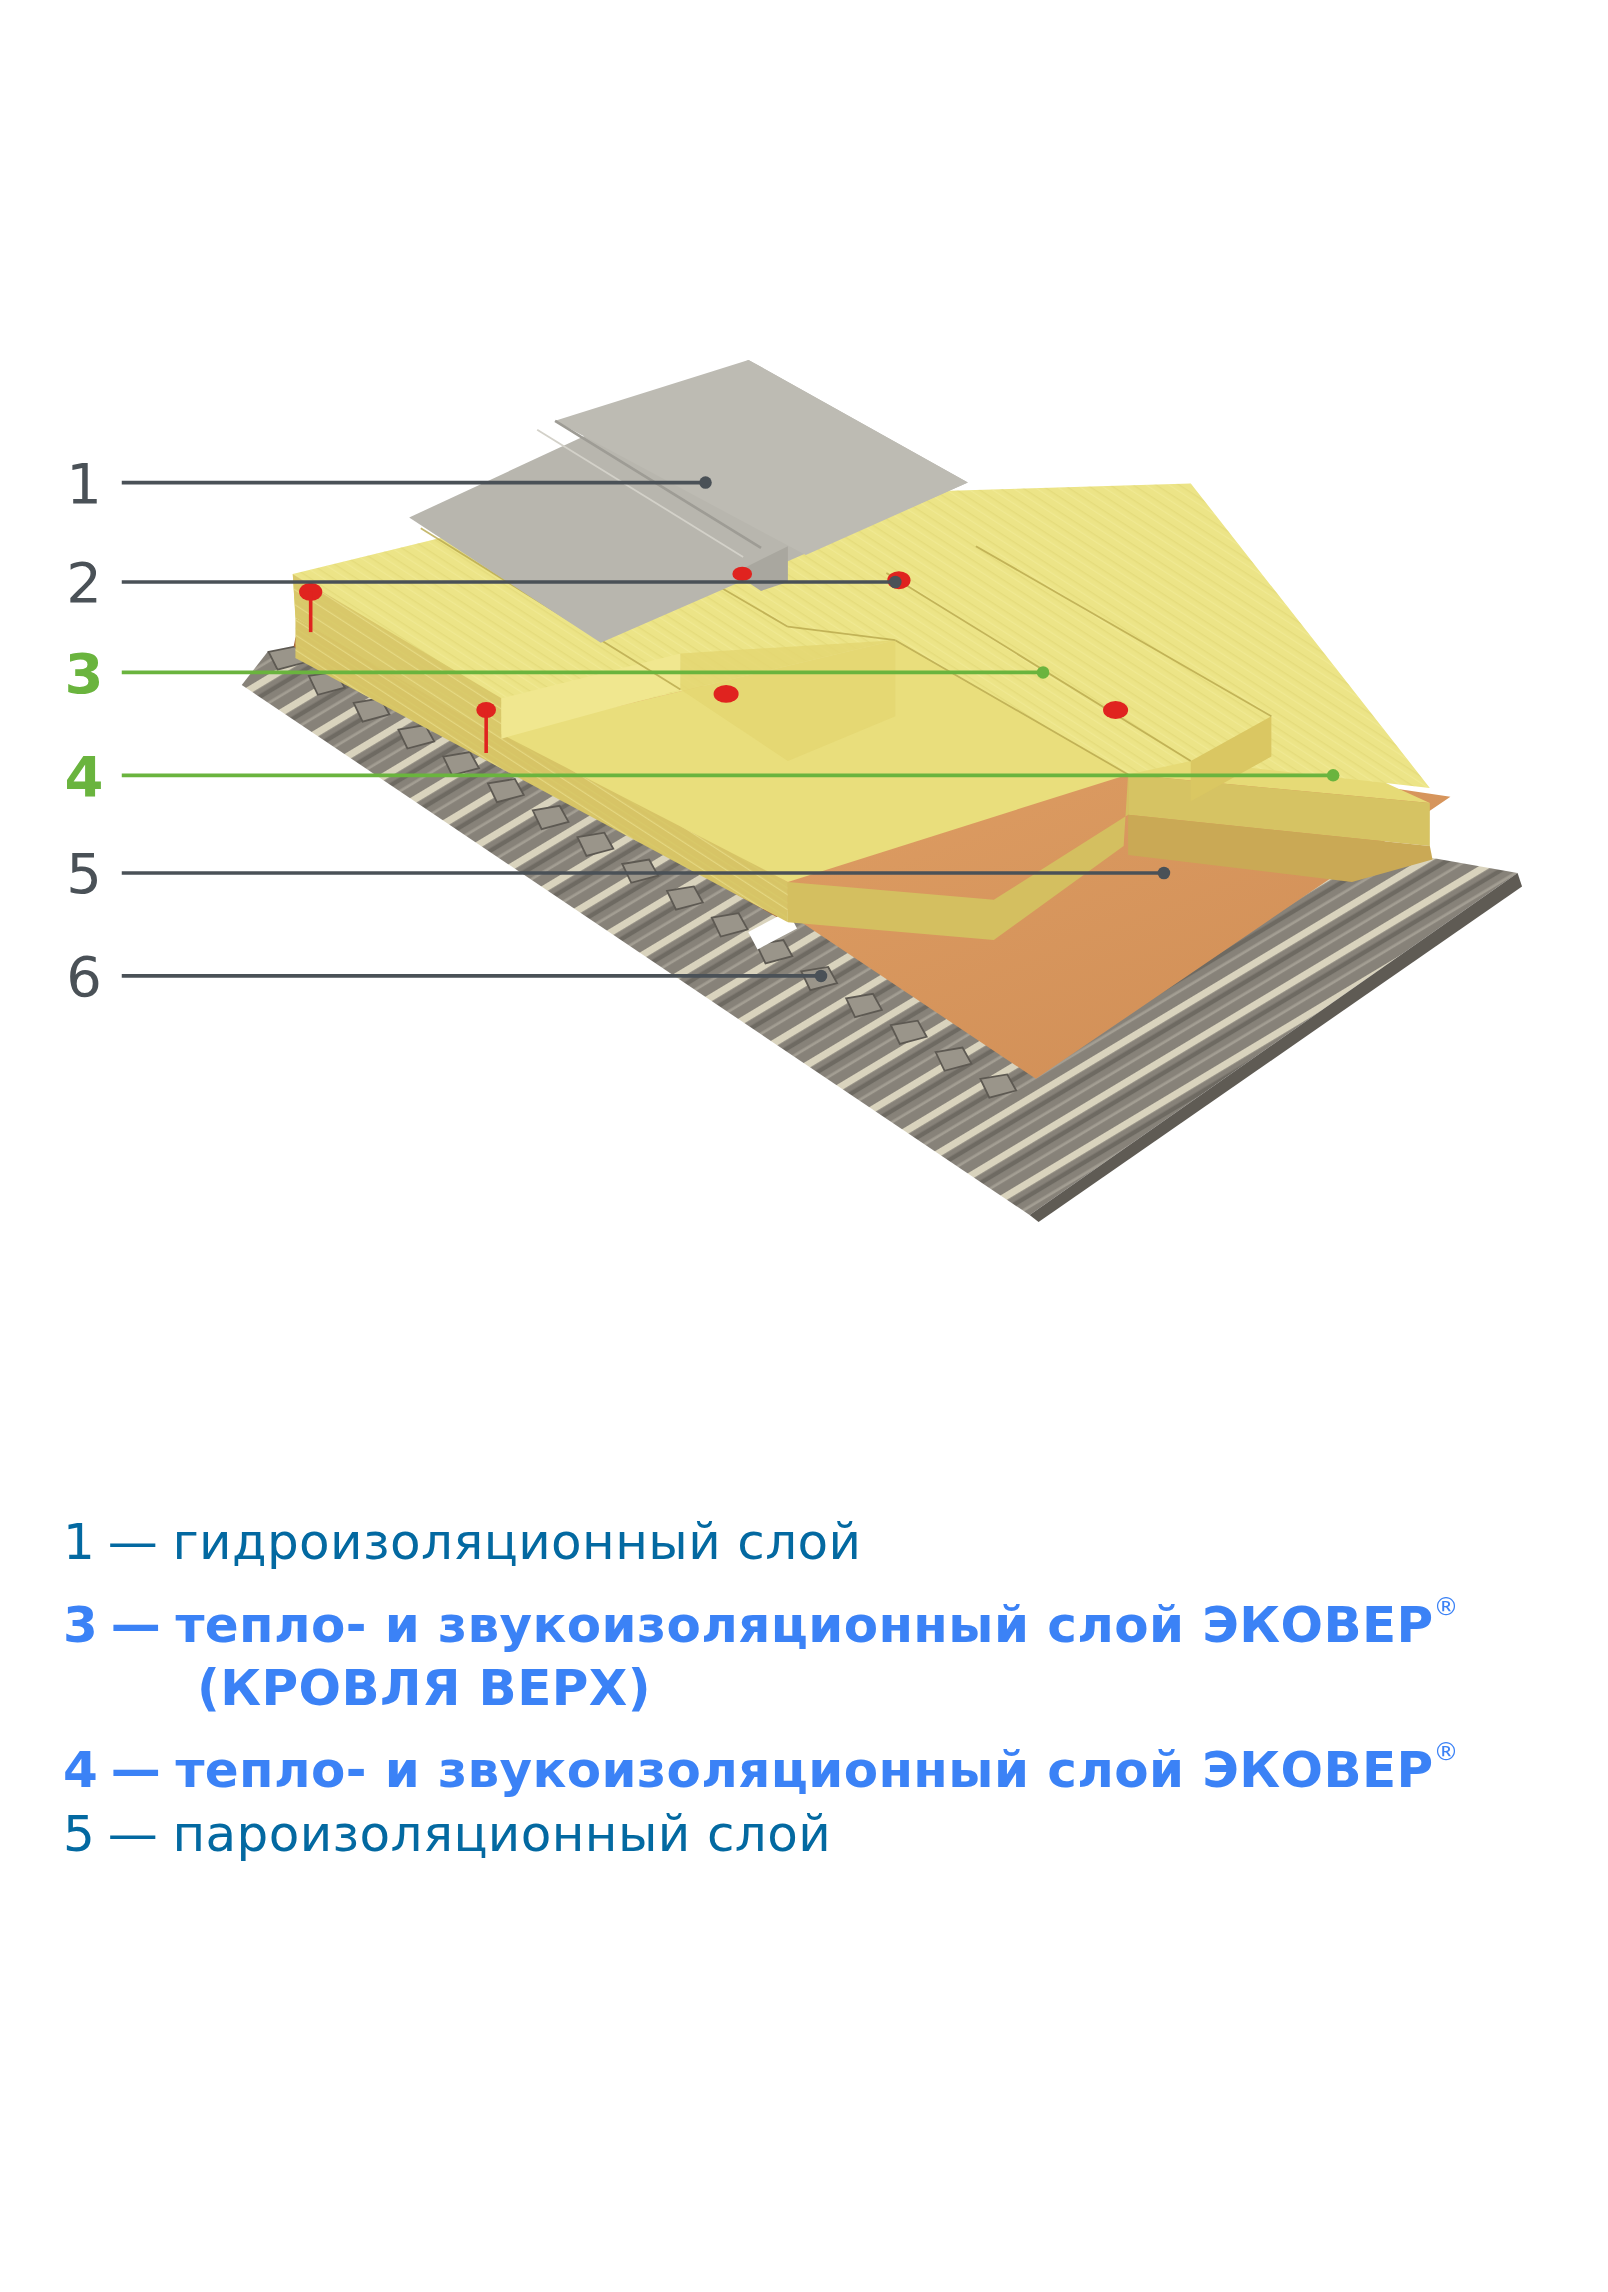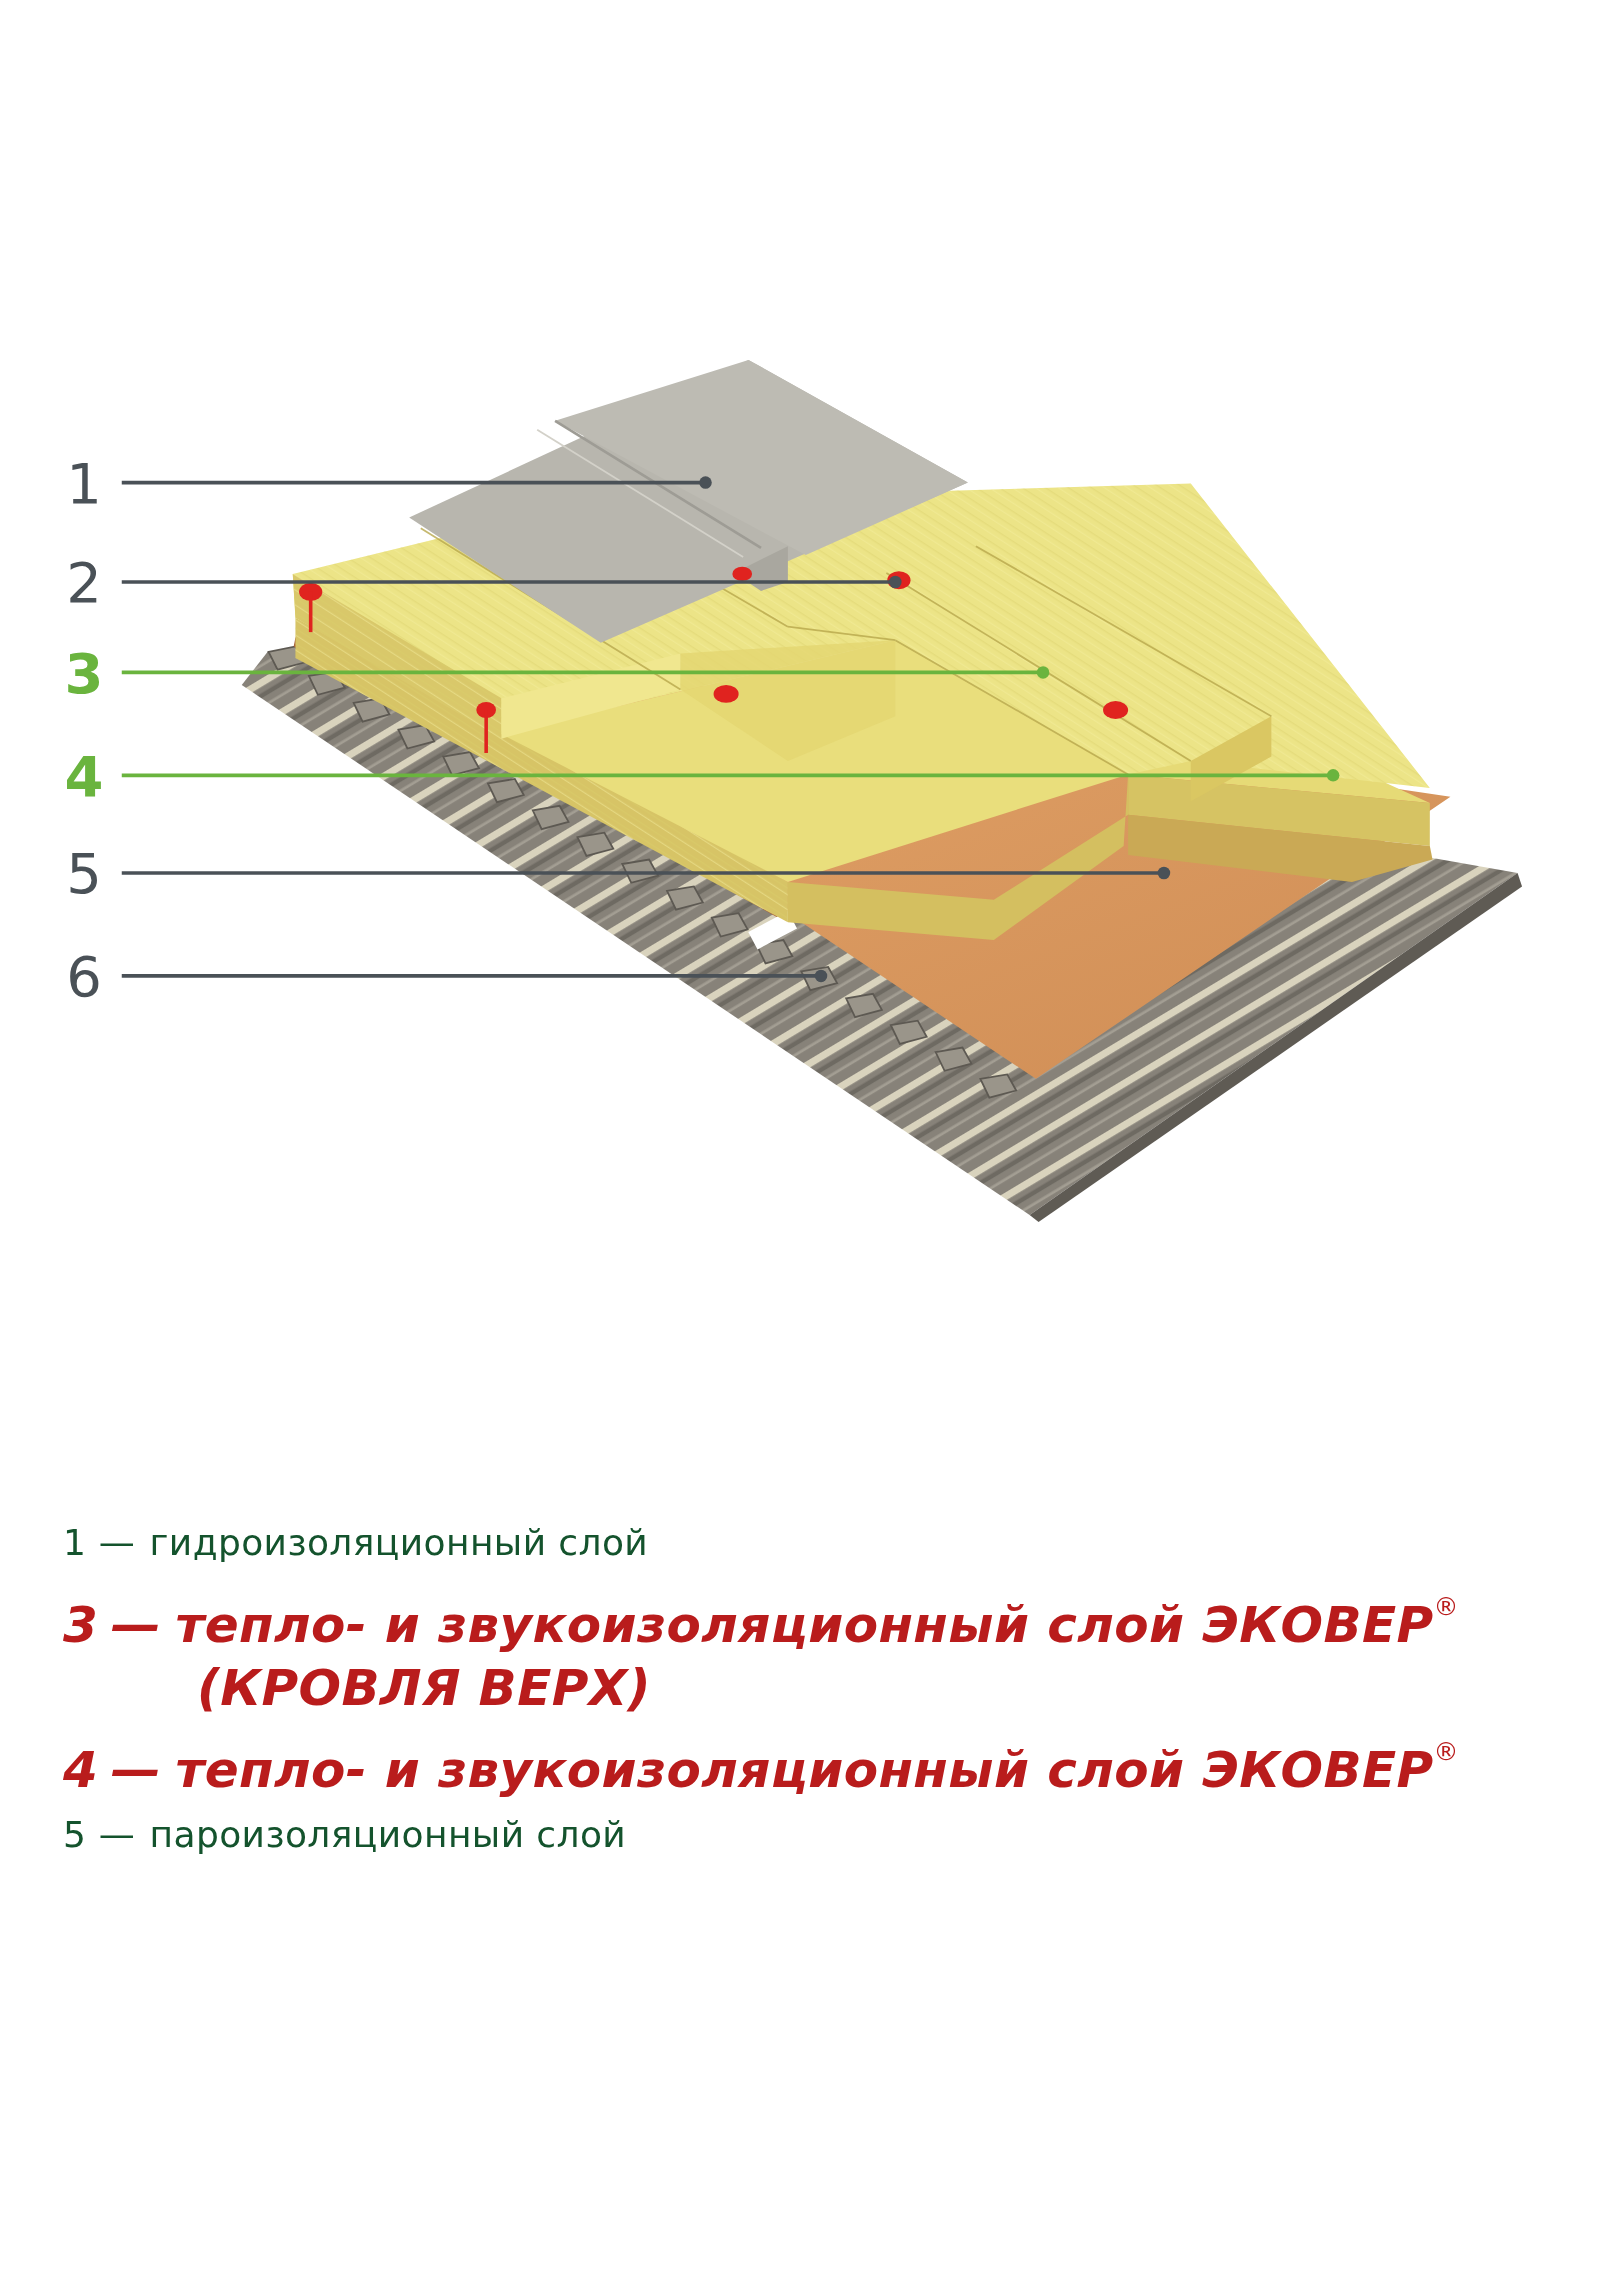--- a/index.html
+++ b/index.html
@@ -4,23 +4,23 @@
 <style>
   html, body { margin: 0; padding: 0; background: #ffffff; }
   body { width: 1608px; height: 2293px; position: relative; overflow: hidden;
          font-family: "DejaVu Sans", "Liberation Sans", sans-serif; }
   #diagram { position: absolute; left: 0; top: 0; width: 1608px; height: 1343px; }
   .callout-num { position: absolute; font-size: 56px; line-height: 1; width: 54px; text-align: center;
                  font-family: "DejaVu Sans", sans-serif; }
   .callout-num.gray { color: #4a5157; }
   .callout-num.green { color: #6ab43e; font-weight: bold; }
   #legend { position: absolute; left: 63px; top: 1510px; width: 1522px; }
-  .legend-item { font-size: 36px; line-height: 65px; white-space: nowrap; color: #14532d;
+  .legend-item { font-size: 50px; line-height: 65px; white-space: nowrap; color: #0369a1;
                  font-family: "DejaVu Sans", sans-serif; letter-spacing: 0.4px; }
-  .legend-item.green { color: #b91c1c; font-weight: bold; font-size: 50px; line-height: 63px; font-style: italic; }
+  .legend-item.green { color: #3b82f6; font-weight: bold; font-size: 50px; line-height: 63px; }
   .legend-item .num { display: inline-block; }
   .legend-item .dash { display: inline-block; margin: 0 14.3px 0 12.5px; }
   .legend-item .sub { display: block; padding-left: 134px; }
   .legend-item sup { font-size: 25px; vertical-align: 27px; font-weight: normal; }
 </style>
 </head>
 <body>
 
 <svg id="diagram" viewBox="0 0 1796 1500" xmlns="http://www.w3.org/2000/svg">
   <defs>

